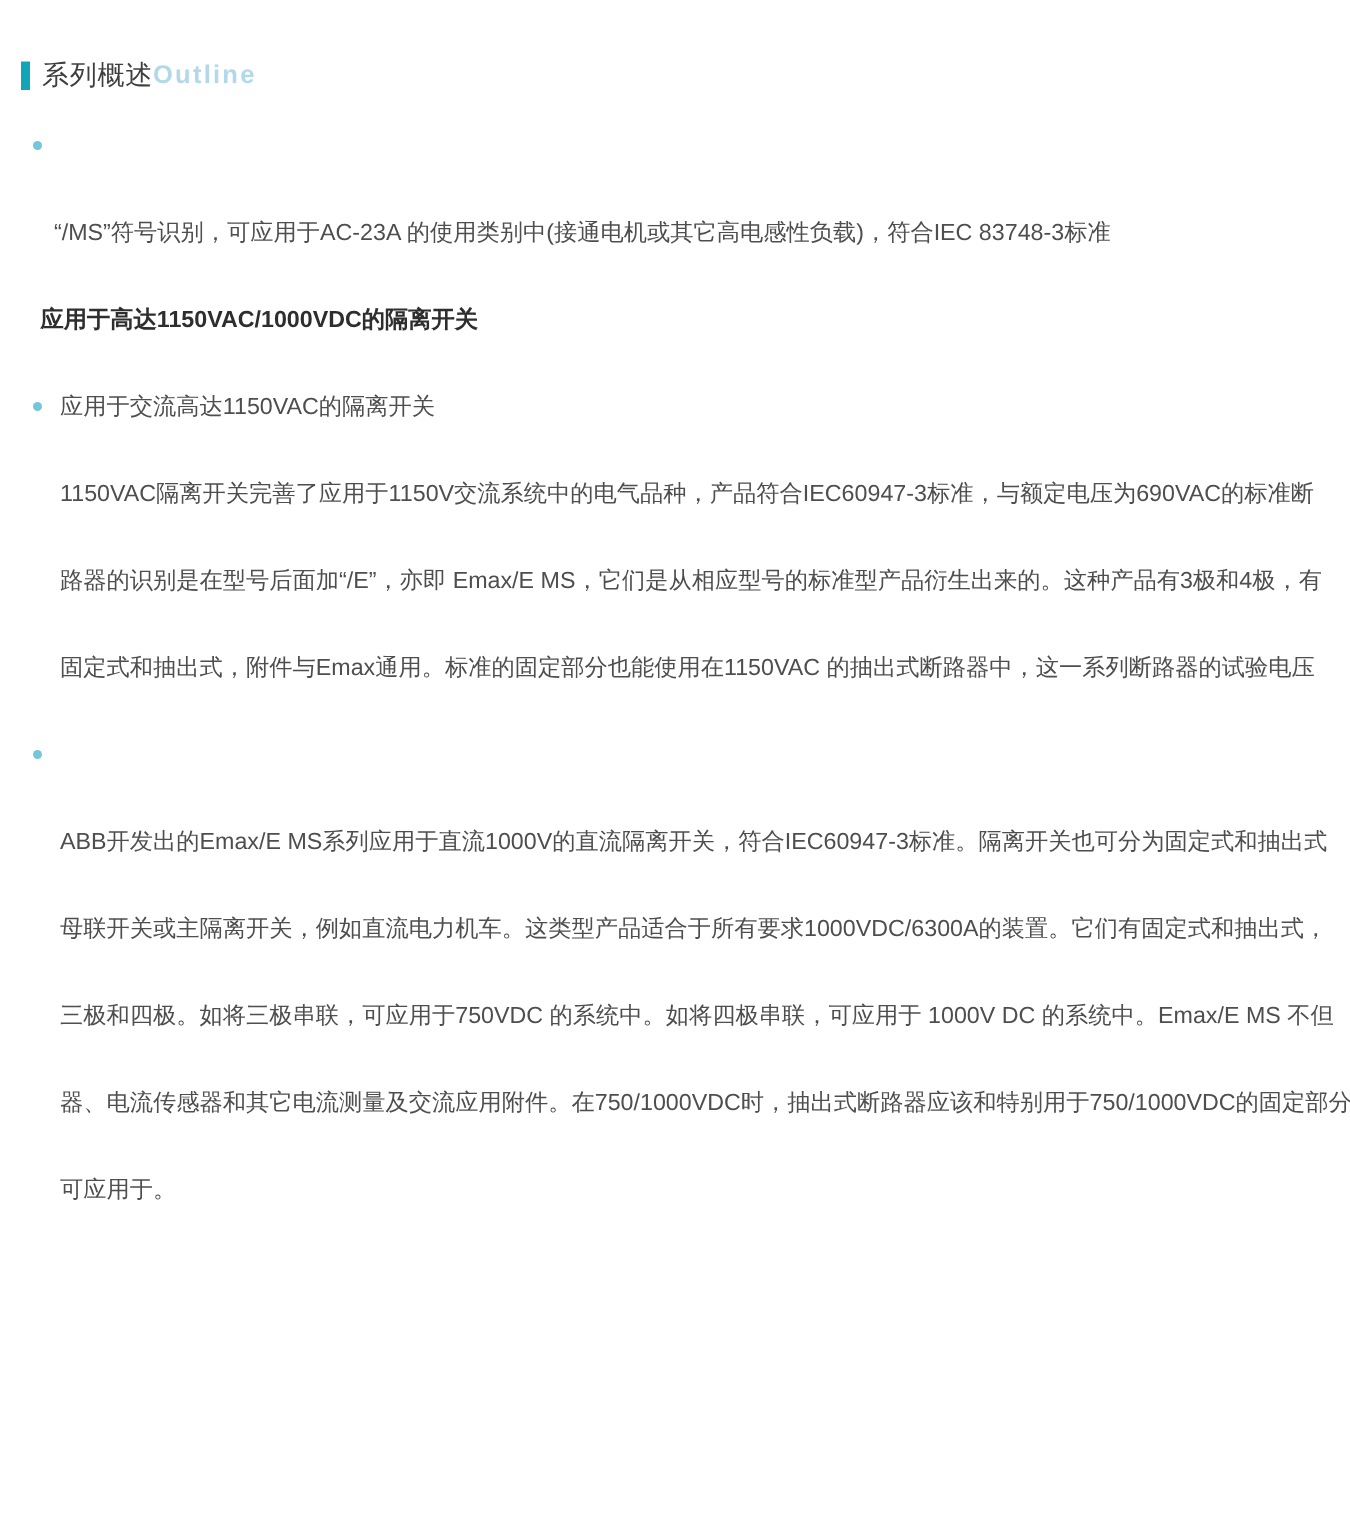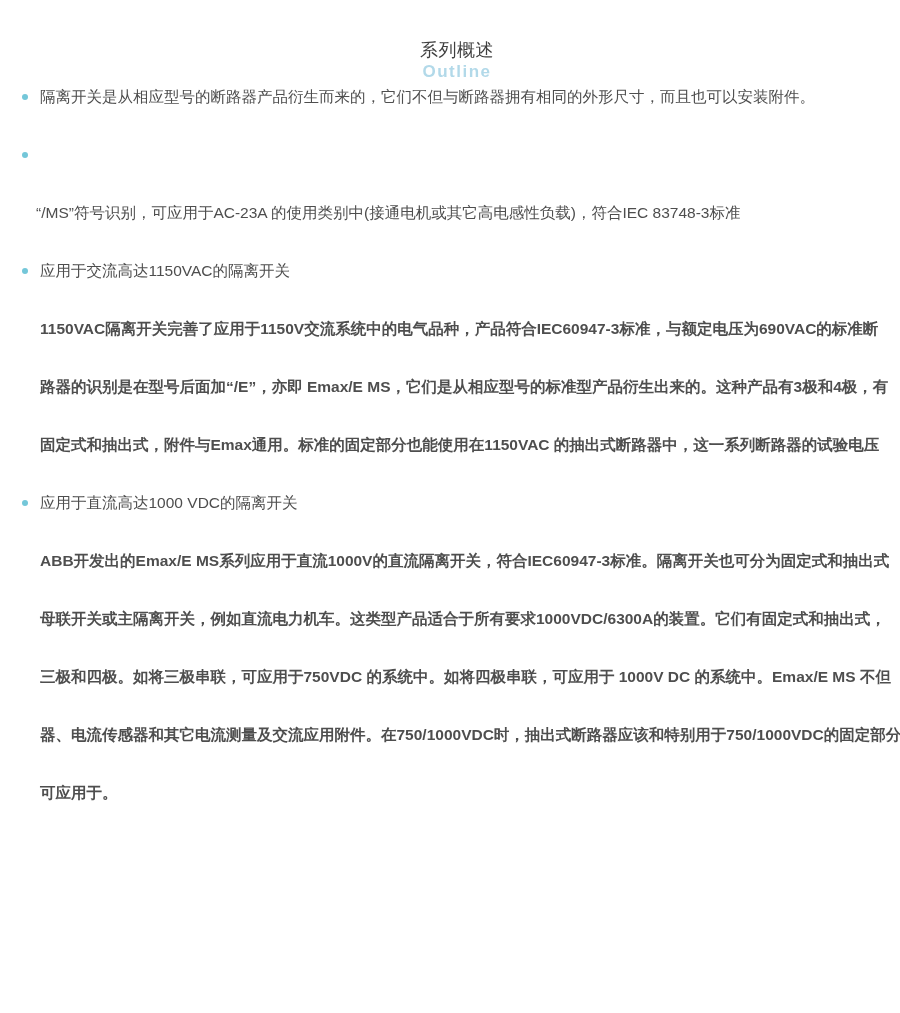--- a/index.html
+++ b/index.html
@@ -14,21 +14,20 @@
     min-height: 1013px;
     background: #fff;
     box-sizing: border-box;
     padding: 38px 0 0 14px;
     overflow: hidden;
   }
   .section-header {
     display: flex;
     align-items: center;
     height: 24px;
-    flex-direction: column;
   }
   .accent-bar {
     display: inline-block;
     width: 6px;
     height: 19px;
     background: var(--accent, #10a6b8);
     margin-right: 8px;
   }
   .title-zh {
     font-size: 18px;
@@ -65,72 +64,69 @@
     border-radius: 50%;
     background: var(--bullet, #74c7d9);
     margin-right: 12px;
     flex: 0 0 auto;
   }
   .cont {
     padding-left: 22px; 
   }
   .para {
     padding-left: 26px;
-    font-weight: bold;
   }
   .heading {
     padding-left: 13px;
     font-weight: bold;
     color: #2e2e2e;
   }
 </style>
 </head>
 <body>
 
 <div class="page">
 
   <div class="section-header">
     <span class="accent-bar"></span>
     <span class="title-zh">系列概述</span>
     <span class="title-en">Outline</span>
   </div>
 
   <div class="content">
 
-    <div class="line bullet">
-      <span class="dot"></span>
-      <span class="txt">隔离开关是从相应型号的断路器产品衍生而来的，它们不但与断路器拥有相同的外形尺寸，而且也可以安装附件。</span>
-    </div>
 
     <div class="line bullet">
       <span class="dot"></span>
     </div>
     <div class="line cont">
       <span class="txt">“/MS”符号识别，可应用于AC-23A 的使用类别中(接通电机或其它高电感性负载)，符合IEC 83748-3标准</span>
     </div>
 
+    <div class="line heading">
+      <span class="txt">应用于高达1150VAC/1000VDC的隔离开关</span>
+    </div>
 
     <div class="line bullet">
       <span class="dot"></span>
       <span class="txt">应用于交流高达1150VAC的隔离开关</span>
     </div>
 
     <div class="line para">
       <span class="txt">1150VAC隔离开关完善了应用于1150V交流系统中的电气品种，产品符合IEC60947-3标准，与额定电压为690VAC的标准断</span>
     </div>
     <div class="line para">
       <span class="txt">路器的识别是在型号后面加“/E”，亦即 Emax/E MS，它们是从相应型号的标准型产品衍生出来的。这种产品有3极和4极，有</span>
     </div>
     <div class="line para">
       <span class="txt">固定式和抽出式，附件与Emax通用。标准的固定部分也能使用在1150VAC 的抽出式断路器中，这一系列断路器的试验电压</span>
     </div>
 
     <div class="line bullet">
       <span class="dot"></span>
-      <span class="txt">应用于直流高达1000 VDC的隔离开关</span>
     </div>
 
     <div class="line para">
       <span class="txt">ABB开发出的Emax/E MS系列应用于直流1000V的直流隔离开关，符合IEC60947-3标准。隔离开关也可分为固定式和抽出式</span>
     </div>
     <div class="line para">
       <span class="txt">母联开关或主隔离开关，例如直流电力机车。这类型产品适合于所有要求1000VDC/6300A的装置。它们有固定式和抽出式，</span>
     </div>
     <div class="line para">
       <span class="txt">三极和四极。如将三极串联，可应用于750VDC 的系统中。如将四极串联，可应用于 1000V DC 的系统中。Emax/E MS 不但</span>

